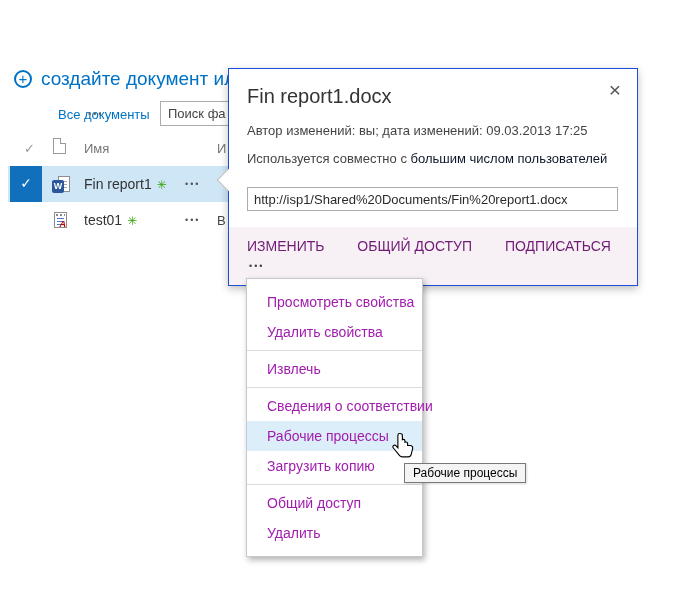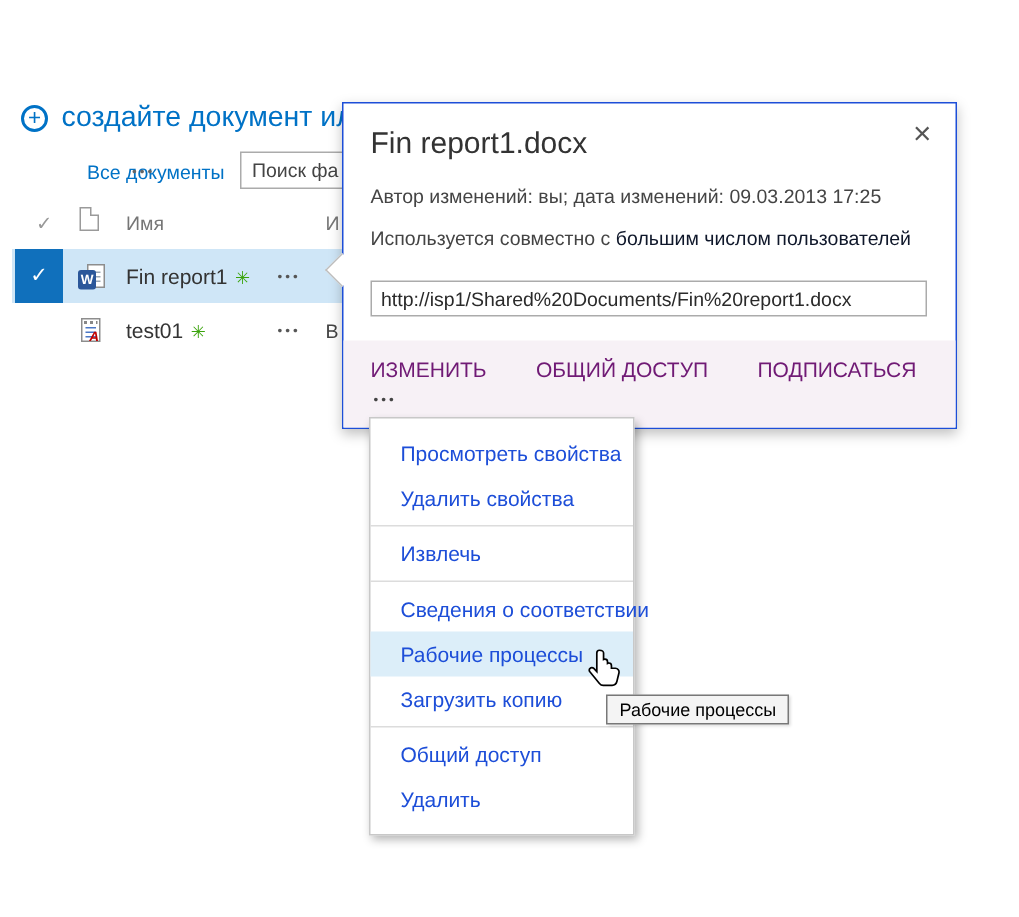--- a/index.html
+++ b/index.html
@@ -75,21 +75,21 @@
   .co-actions { position:absolute; left:18px; top:11px; font-size:14px; color:#701a75; white-space:nowrap; }
   .co-actions span { margin-right:29px; cursor:pointer; }
   .co-more { position:absolute; left:20px; top:34px; font-size:9px; letter-spacing:2px; color:#444; cursor:pointer; }
   
   .ctx-menu {
     position:absolute; left:246px; top:278px; width:177px; background:#fff;
     border:1px solid #c8c8c8; box-shadow:2px 3px 6px rgba(0,0,0,.3); z-index:20; padding:5px 0;
   }
   .ctx-group { padding:3px 0; }
   .ctx-group + .ctx-group { border-top:1px solid #dcdcdc; }
-  .ctx-item { height:30px; line-height:30px; padding-left:20px; font-size:14px; color:#1d4ed8; cursor:pointer; white-space:nowrap; }
+  .ctx-item { height:30px; line-height:30px; padding-left:20px; font-size:14px; color:#a21caf; cursor:pointer; white-space:nowrap; }
   .ctx-item.hover { background:#dceef9; }
   
   .tooltip {
     position:absolute; left:404px; top:463px; height:20px; line-height:18px;
     background:#f4f4f4; border:1px solid #787878; padding:0 8px; font-size:12px; color:#000;
     white-space:nowrap; z-index:30; box-shadow:1px 1px 2px rgba(0,0,0,.15);
   }
   .cursor { position:absolute; left:392px; top:432px; z-index:40; }
 </style>
 </head>

